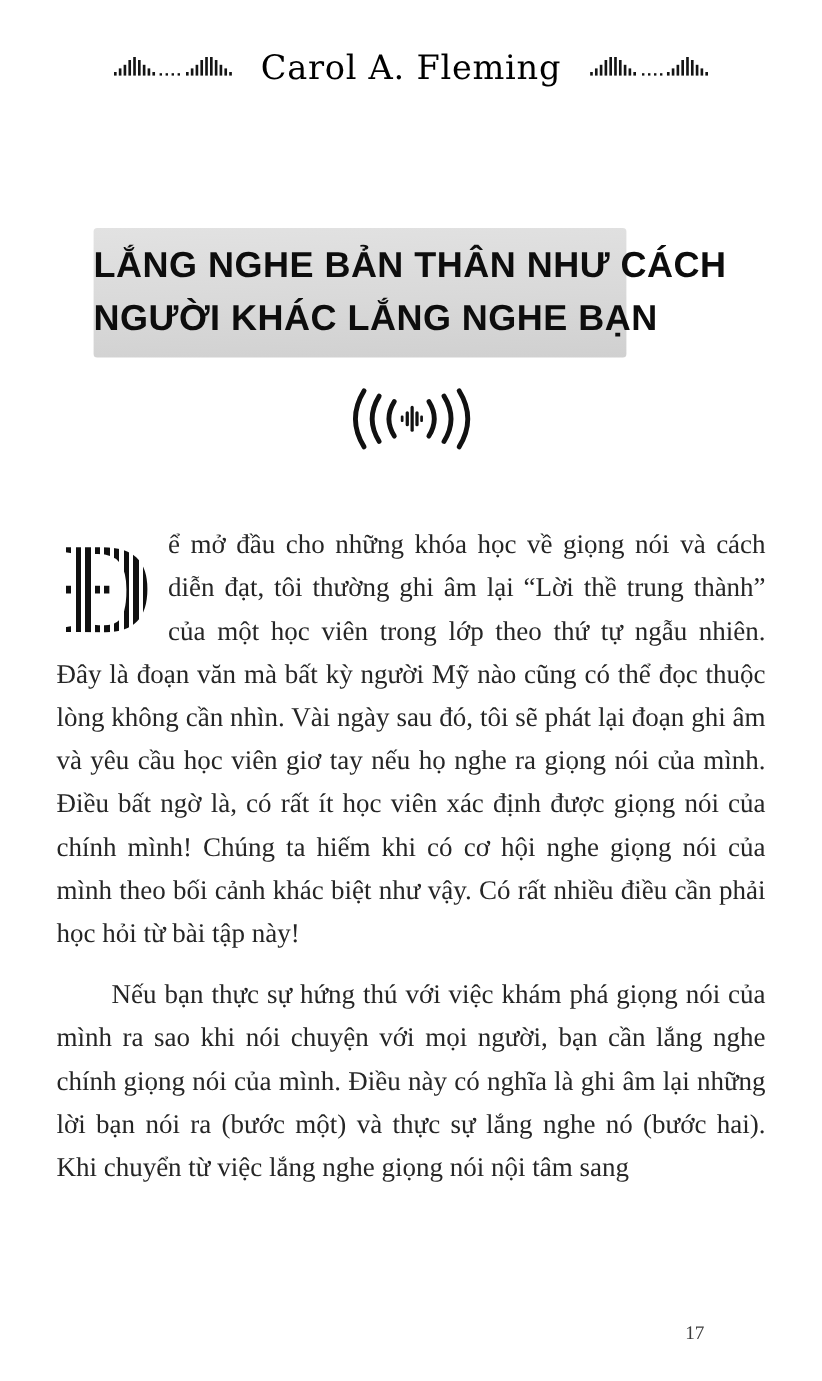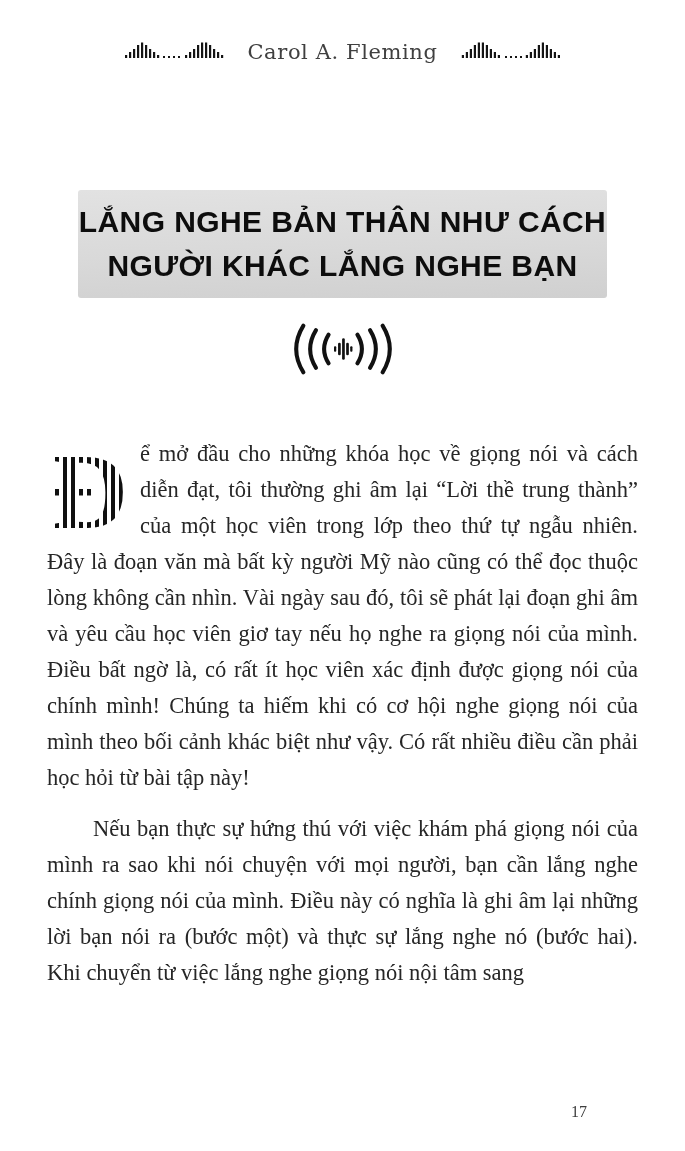--- a/index.html
+++ b/index.html
@@ -18,27 +18,27 @@
     color:var(--text);
   }
   
   .header{
     position:absolute;top:40px;left:0;right:0;
     display:flex;justify-content:center;align-items:center;gap:14px;
     color:#141414;
   }
   .author{
     font-family:"DejaVu Serif", serif;
-    font-size:21px;letter-spacing:0.6px;color:#404040;white-space:nowrap;
+    font-size:28px;letter-spacing:0.6px;color:#000000;white-space:nowrap;
   }
   .wave{display:inline-flex;align-items:center;color:#141414;}
   .wave.flip svg{transform:scaleX(-1);}
   
   .titlebox{
-    position:absolute;top:190px;left:78px;width:529px;height:108px;
+    position:absolute;top:190px;left:78px;width:444px;height:108px;
     background:linear-gradient(178deg,#e2e2e2 0%,var(--title-bg) 55%,#d0d0d0 100%);
     border-radius:3px;text-align:center;
     display:flex;flex-direction:column;justify-content:center;gap:6px;
   }
   .title-line{
     font-family:"Liberation Sans", sans-serif;
     font-weight:800;font-size:30px;line-height:38px;letter-spacing:0.4px;
     color:var(--title-text);white-space:nowrap;
   }
   

